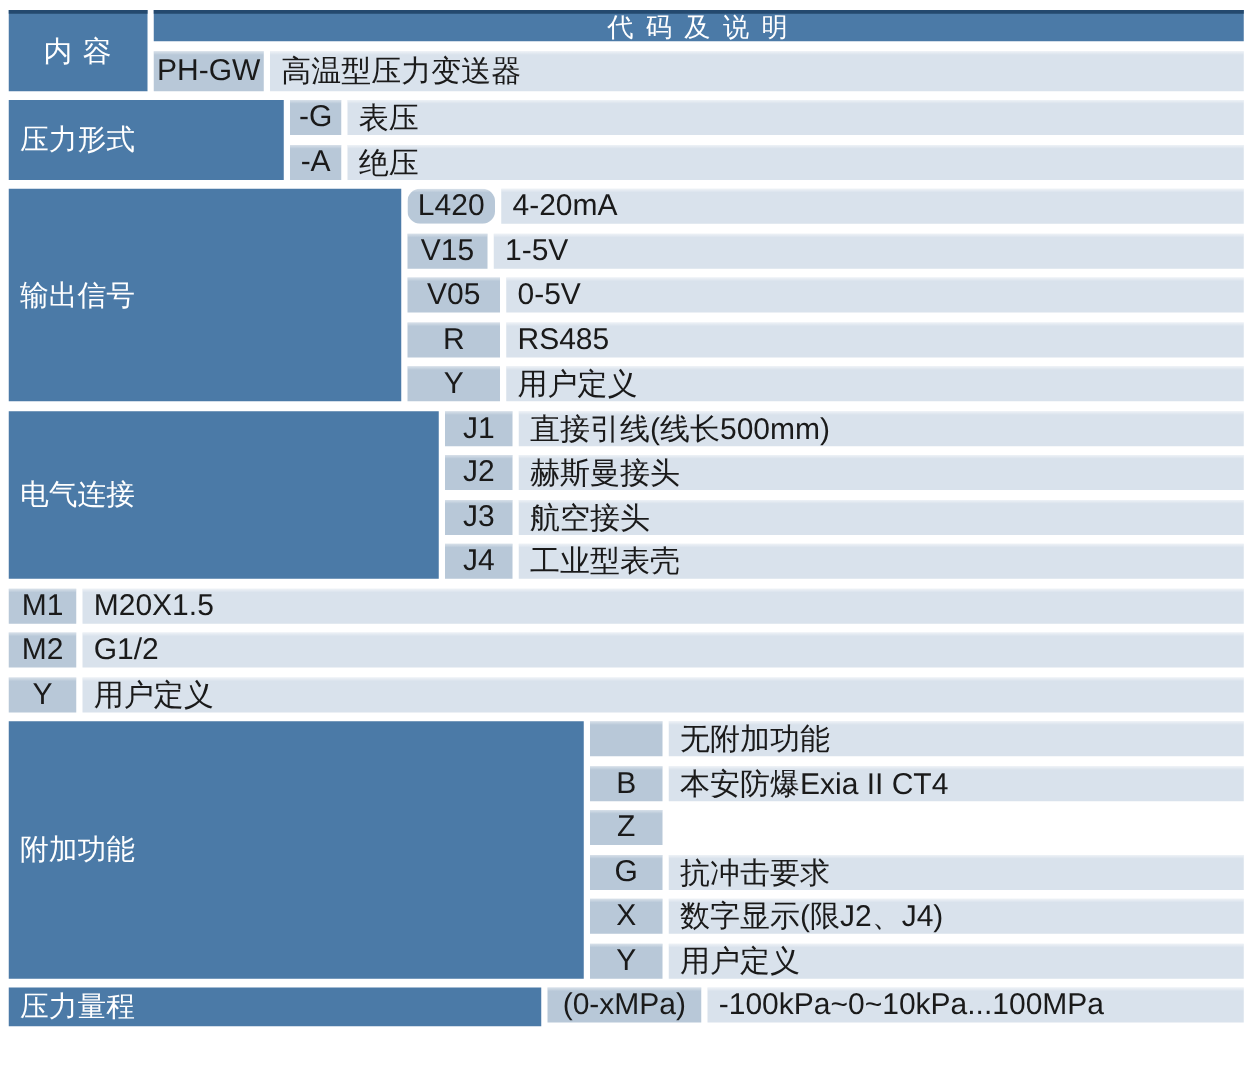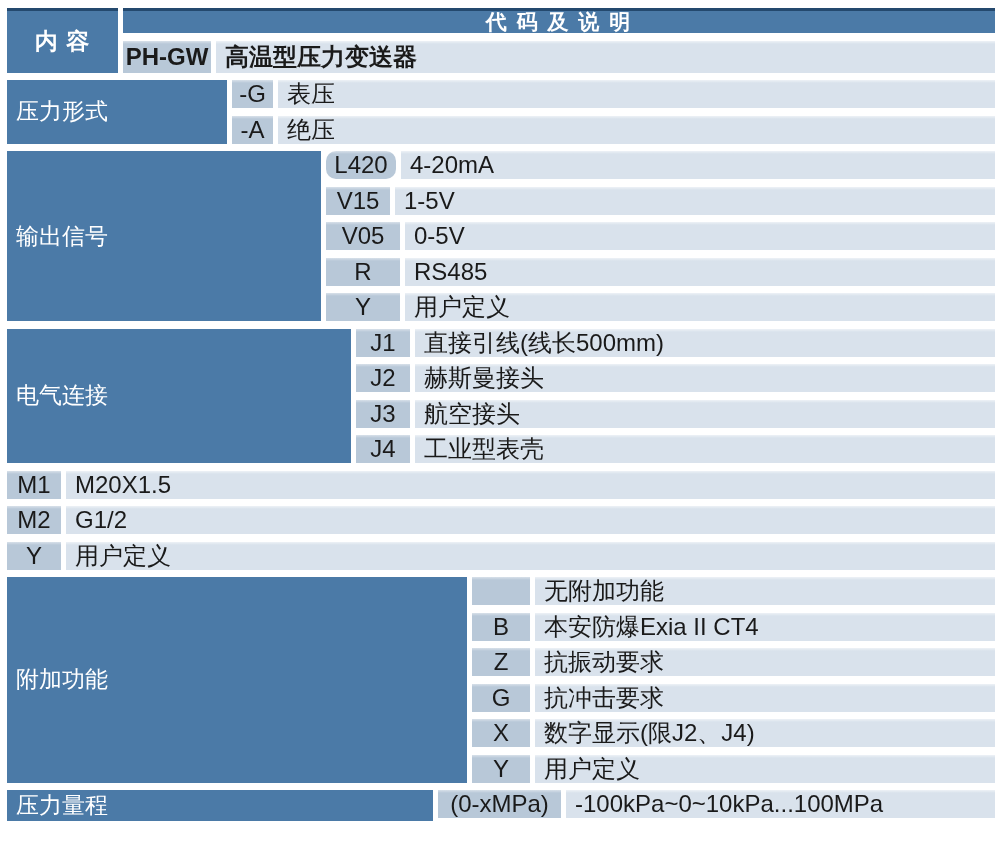--- a/index.html
+++ b/index.html
@@ -15,21 +15,21 @@
   body{
     width:1000px;height:858px;overflow:hidden;
     font-family:"Liberation Sans","DejaVu Sans",sans-serif;
     color:var(--ink);
   }
   .sheet{
     width:1000px;height:858px;
     padding:8px 5px 0 7px;
     display:flex;flex-direction:column;gap:7.5px;
   }
-  .top{display:flex;gap:5px;font-weight:bold;}
+  .top{display:flex;gap:5px;}
   .content-block{
     width:111px;
     background:var(--blue);
     border-top:3px solid var(--navy);
     color:#fff;font-size:23px;
     display:flex;align-items:center;justify-content:center;
     letter-spacing:1px;
   }
   .top-right{flex:1;display:flex;flex-direction:column;gap:7.5px;}
   .header-bar{
@@ -165,21 +165,20 @@
         <div class="row">
           <div class="code-cell" style="width: 58px;"></div>
           <div class="desc-cell">无附加功能</div>
         </div>
         <div class="row">
           <div class="code-cell" style="width: 58px;">B</div>
           <div class="desc-cell">本安防爆Exia II CT4</div>
         </div>
         <div class="row">
           <div class="code-cell" style="width: 58px;">Z</div>
-          <div class="desc-cell">抗振动要求</div>
         </div>
         <div class="row">
           <div class="code-cell" style="width: 58px;">G</div>
           <div class="desc-cell">抗冲击要求</div>
         </div>
         <div class="row">
           <div class="code-cell" style="width: 58px;">X</div>
           <div class="desc-cell">数字显示(限J2、J4)</div>
         </div>
         <div class="row">

